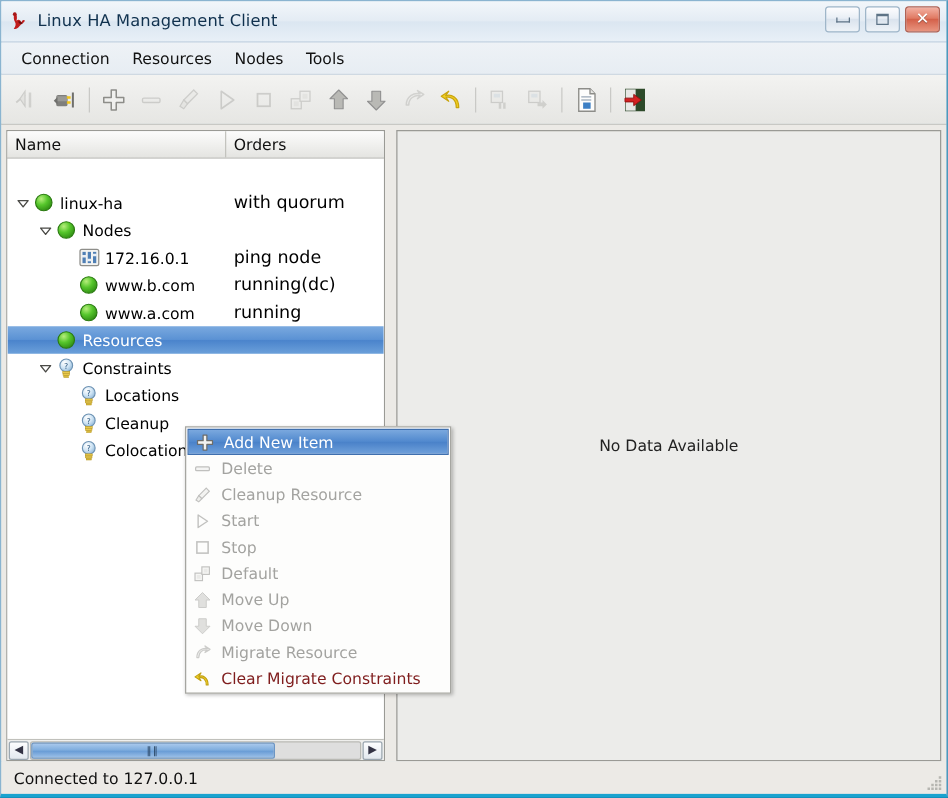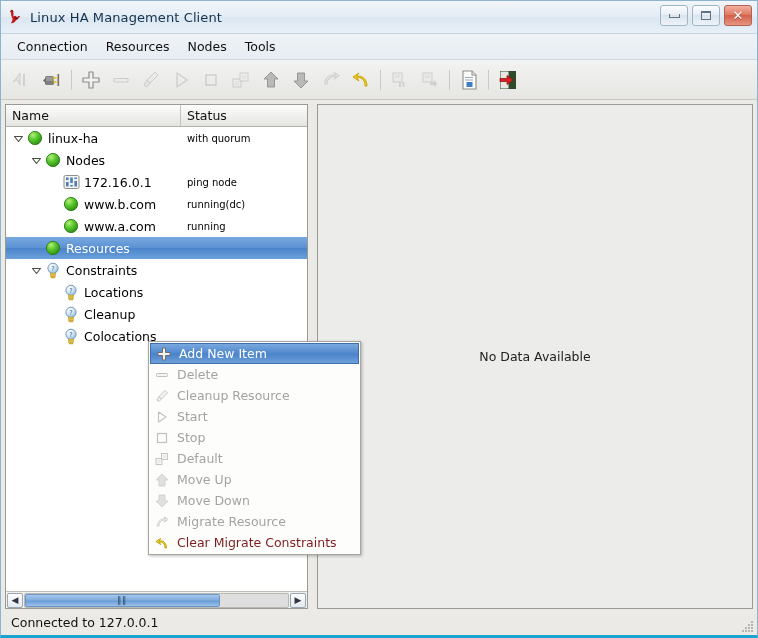--- a/index.html
+++ b/index.html
@@ -221,21 +221,21 @@
     display: flex;
     align-items: center;
     justify-content: center;
     margin-right: 4px;
   }
   .tlabel {
     font-size: 12.5px;
     flex: 0 0 auto;
   }
   .tstatus {
-    font-size: 10px;
+    font-size: 14px;
     position: absolute;
     left: 181px;
   }
 
   
   #hscroll {
     height: 17px;
     min-height: 17px;
     background: #efefed;
     border-top: 1px solid #c0c0bb;
@@ -536,26 +536,26 @@
       </svg>
     </div>
   </div>
 
   <div id="content">
 
     <div id="leftpane">
 
       <div id="tree-head">
         <div class="th name">Name</div>
-        <div class="th status">Status</div>
+        <div class="th status">Orders</div>
       </div>
 
       <div id="tree-body">
 
-        <div class="trow" style="padding-left:4px;">
+        <div class="trow" style="padding-left:4px;margin-top:24px;">
           <div class="twist">
             <svg width="11" height="11" viewBox="0 0 11 11">
                 <path d="M1.5 3.5 L9.5 3.5 L5.5 8.5 Z" fill="none" stroke="#4a4a46" stroke-width="1.1" stroke-linejoin="round"></path>
               </svg>
           </div>
           <div class="ticon">
             <svg width="16" height="16" viewBox="0 0 16 16">
                 <defs>
                   <radialGradient id="gb" cx="35%" cy="28%" r="78%">
                     <stop offset="0%" stop-color="#b6ee7c"></stop>

